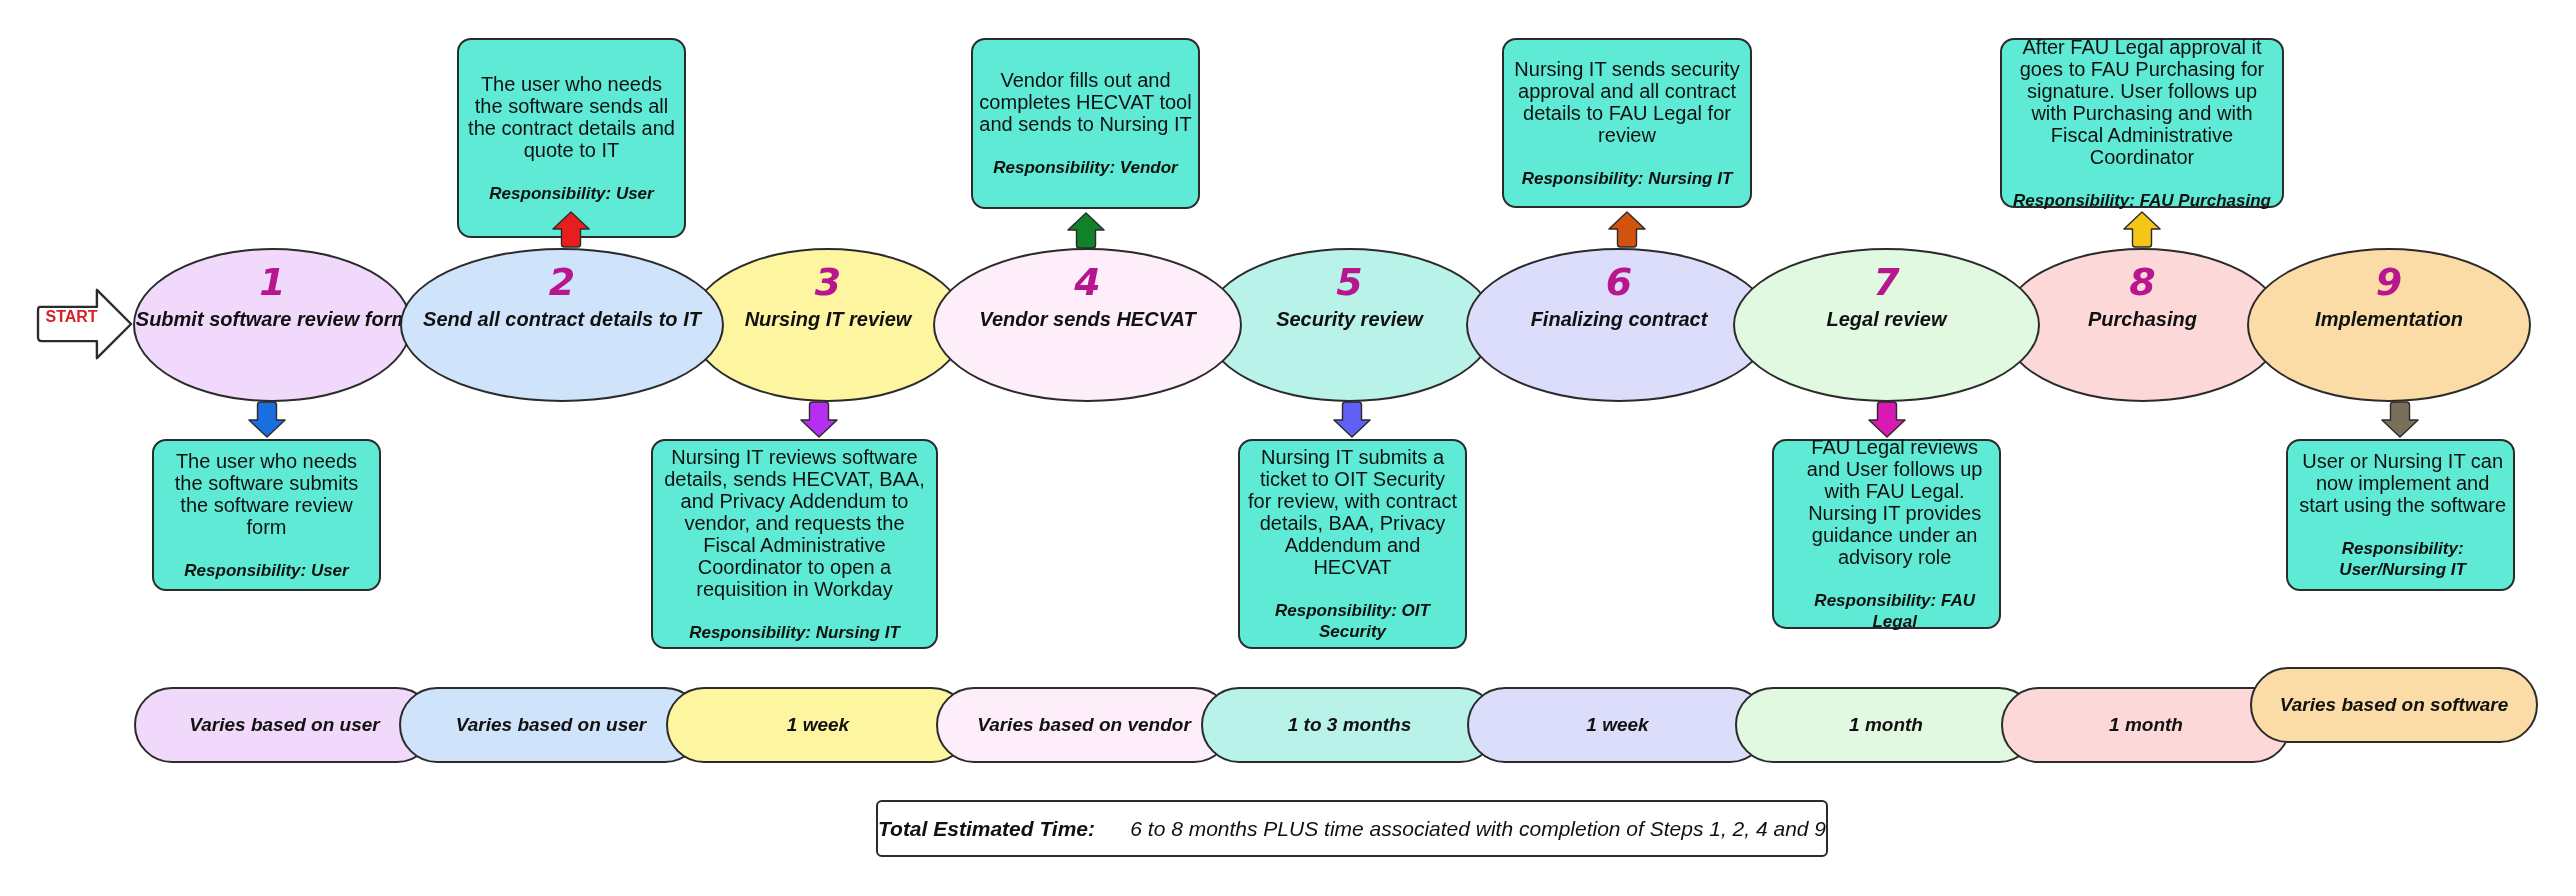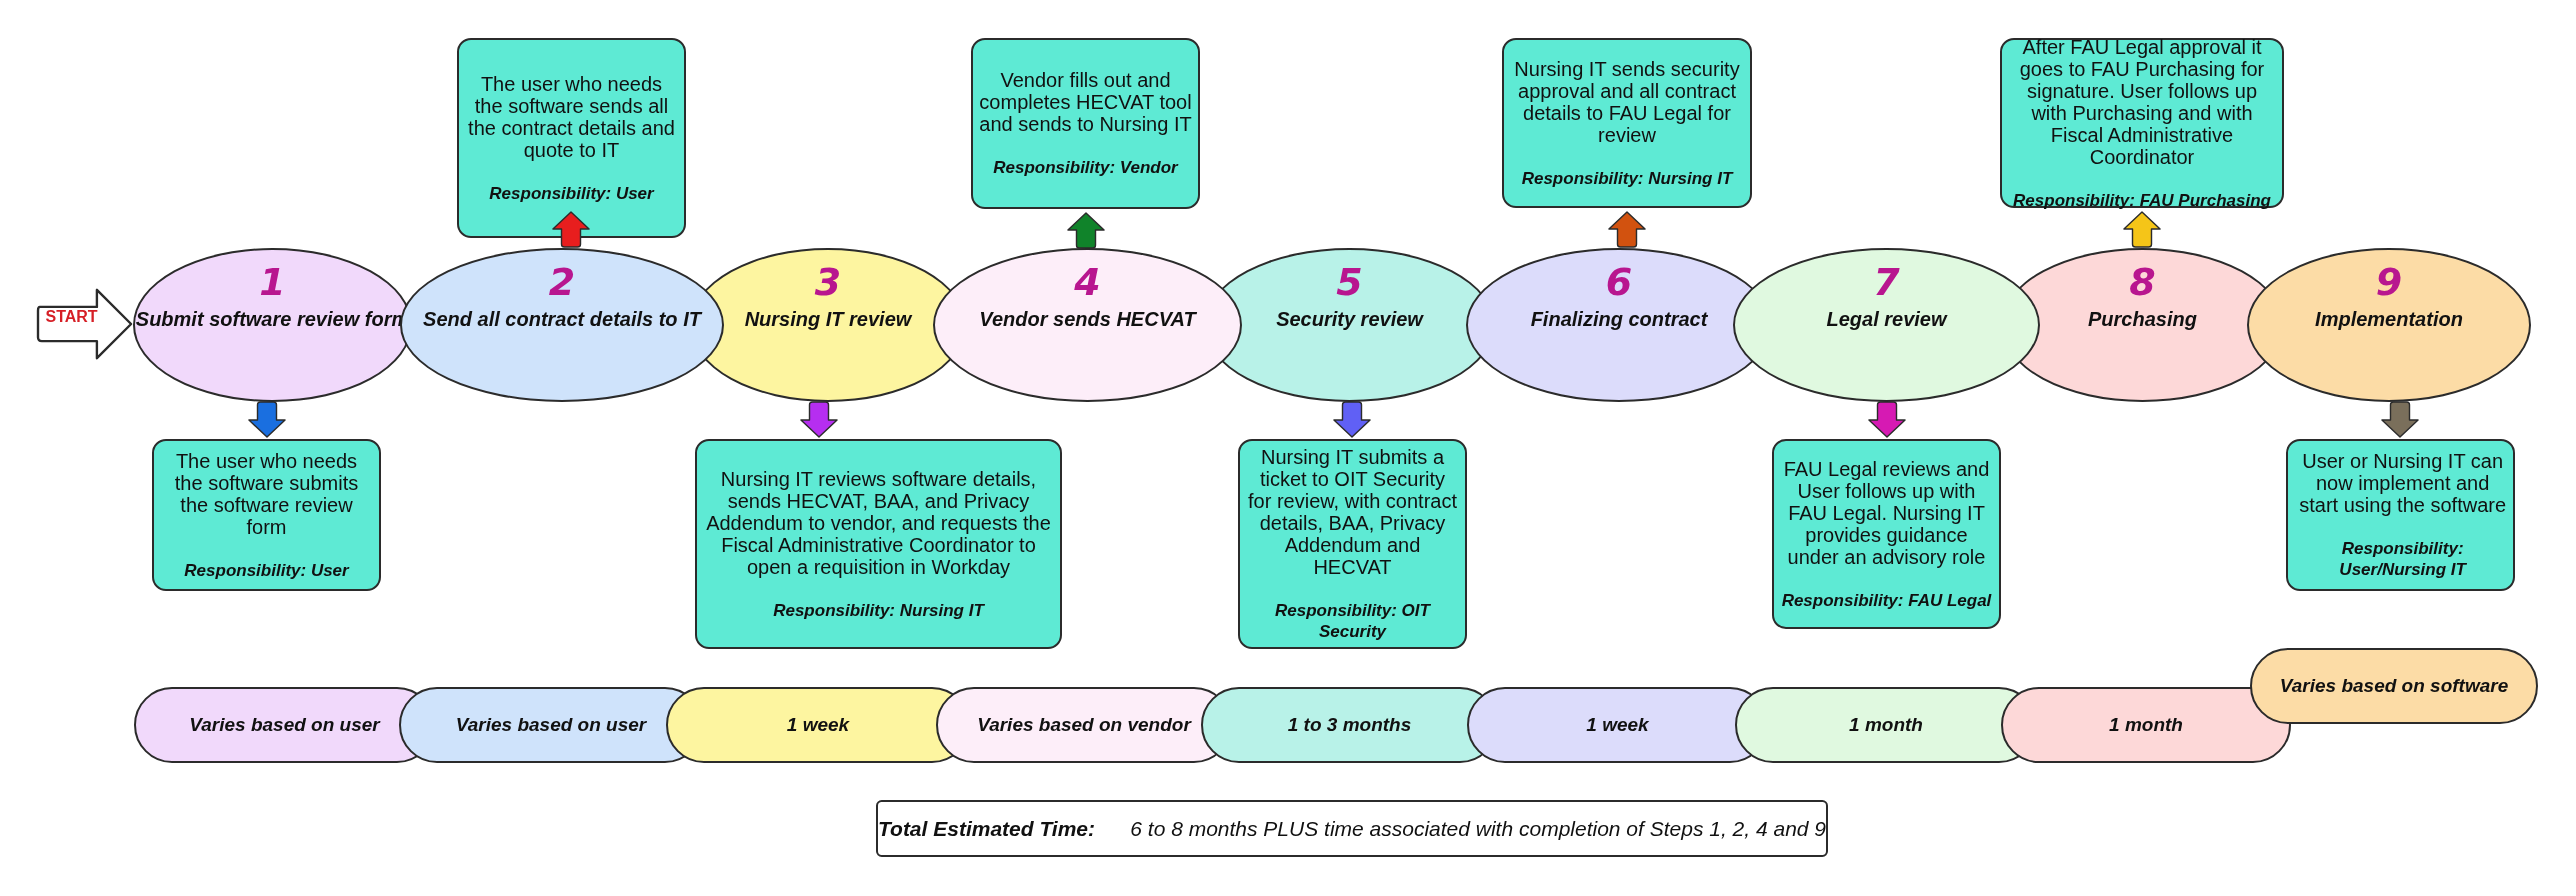--- a/index.html
+++ b/index.html
@@ -68,37 +68,37 @@
 
 <div id="descs">
     <div class="abs desc" style="left: 152px; top: 439px; width: 229px; height: 152px;">
       <span class="body">The user who needs the software submits the software review form</span>
       <span class="resp">Responsibility: User</span>
     </div>
     <div class="abs desc" style="left: 457px; top: 38px; width: 229px; height: 200px;">
       <span class="body">The user who needs the software sends all the contract details and quote to IT</span>
       <span class="resp">Responsibility: User</span>
     </div>
-    <div class="abs desc" style="left: 695px; top: 439px; width: 367px; height: 210px; text-align: center;">
+    <div class="abs desc" style="left: 651px; top: 439px; width: 287px; height: 210px; text-align: center;">
       <span class="body">Nursing IT reviews software details, sends HECVAT, BAA, and Privacy Addendum to vendor, and requests the Fiscal Administrative Coordinator to open a requisition in Workday</span>
       <span class="resp">Responsibility: Nursing IT</span>
     </div>
     <div class="abs desc" style="left: 971px; top: 38px; width: 229px; height: 171px;">
       <span class="body">Vendor fills out and completes HECVAT tool and sends to Nursing IT</span>
       <span class="resp">Responsibility: Vendor</span>
     </div>
     <div class="abs desc" style="left: 1238px; top: 439px; width: 229px; height: 210px;">
       <span class="body">Nursing IT submits a ticket to OIT Security for review, with contract details, BAA, Privacy Addendum and HECVAT</span>
       <span class="resp">Responsibility: OIT Security</span>
     </div>
     <div class="abs desc" style="left: 1502px; top: 38px; width: 250px; height: 170px;">
       <span class="body">Nursing IT sends security approval and all contract details to FAU Legal for review</span>
       <span class="resp">Responsibility: Nursing IT</span>
     </div>
-    <div class="abs desc" style="left: 1772px; top: 439px; width: 229px; height: 190px;">
+    <div class="abs desc" style="left: 1772px; top: 439px; width: 229px; height: 190px; padding-left: 22px;">
       <span class="body">FAU Legal reviews and User follows up with FAU Legal. Nursing IT provides guidance under an advisory role</span>
       <span class="resp">Responsibility: FAU Legal</span>
     </div>
     <div class="abs desc" style="left: 2000px; top: 38px; width: 284px; height: 170px;">
       <span class="body">After FAU Legal approval it goes to FAU Purchasing for signature. User follows up with Purchasing and with Fiscal Administrative Coordinator</span>
       <span class="resp">Responsibility: FAU Purchasing</span>
     </div>
     <div class="abs desc" style="left: 2286px; top: 439px; width: 229px; height: 152px; padding-left: 10px;">
       <span class="body">User or Nursing IT can now implement and start using the software</span>
       <span class="resp">Responsibility: User/Nursing IT</span>
@@ -153,21 +153,21 @@
     </div>
     <div class="abs dur" style="left: 1467px; top: 687px; width: 301px; height: 76px; background: rgb(220, 220, 251); z-index: 6;">
       <span>1 week</span>
     </div>
     <div class="abs dur" style="left: 1735px; top: 687px; width: 302px; height: 76px; background: rgb(224, 249, 224); z-index: 7;">
       <span>1 month</span>
     </div>
     <div class="abs dur" style="left: 2001px; top: 687px; width: 290px; height: 76px; background: rgb(253, 216, 216); z-index: 8;">
       <span>1 month</span>
     </div>
-    <div class="abs dur" style="left: 2250px; top: 648px; width: 288px; height: 76px; background: rgb(252, 220, 166); z-index: 9;">
+    <div class="abs dur" style="left: 2250px; top: 667px; width: 288px; height: 76px; background: rgb(252, 220, 166); z-index: 9;">
       <span>Varies based on software</span>
     </div>
   </div>
 
 <div class="abs total" style="left:876px; top:800px; width:952px; height:57px;">
   <span class="lbl">Total Estimated Time:</span>
   <span>6 to 8 months PLUS time associated with completion of Steps 1, 2, 4 and 9</span>
 </div>
 
 

